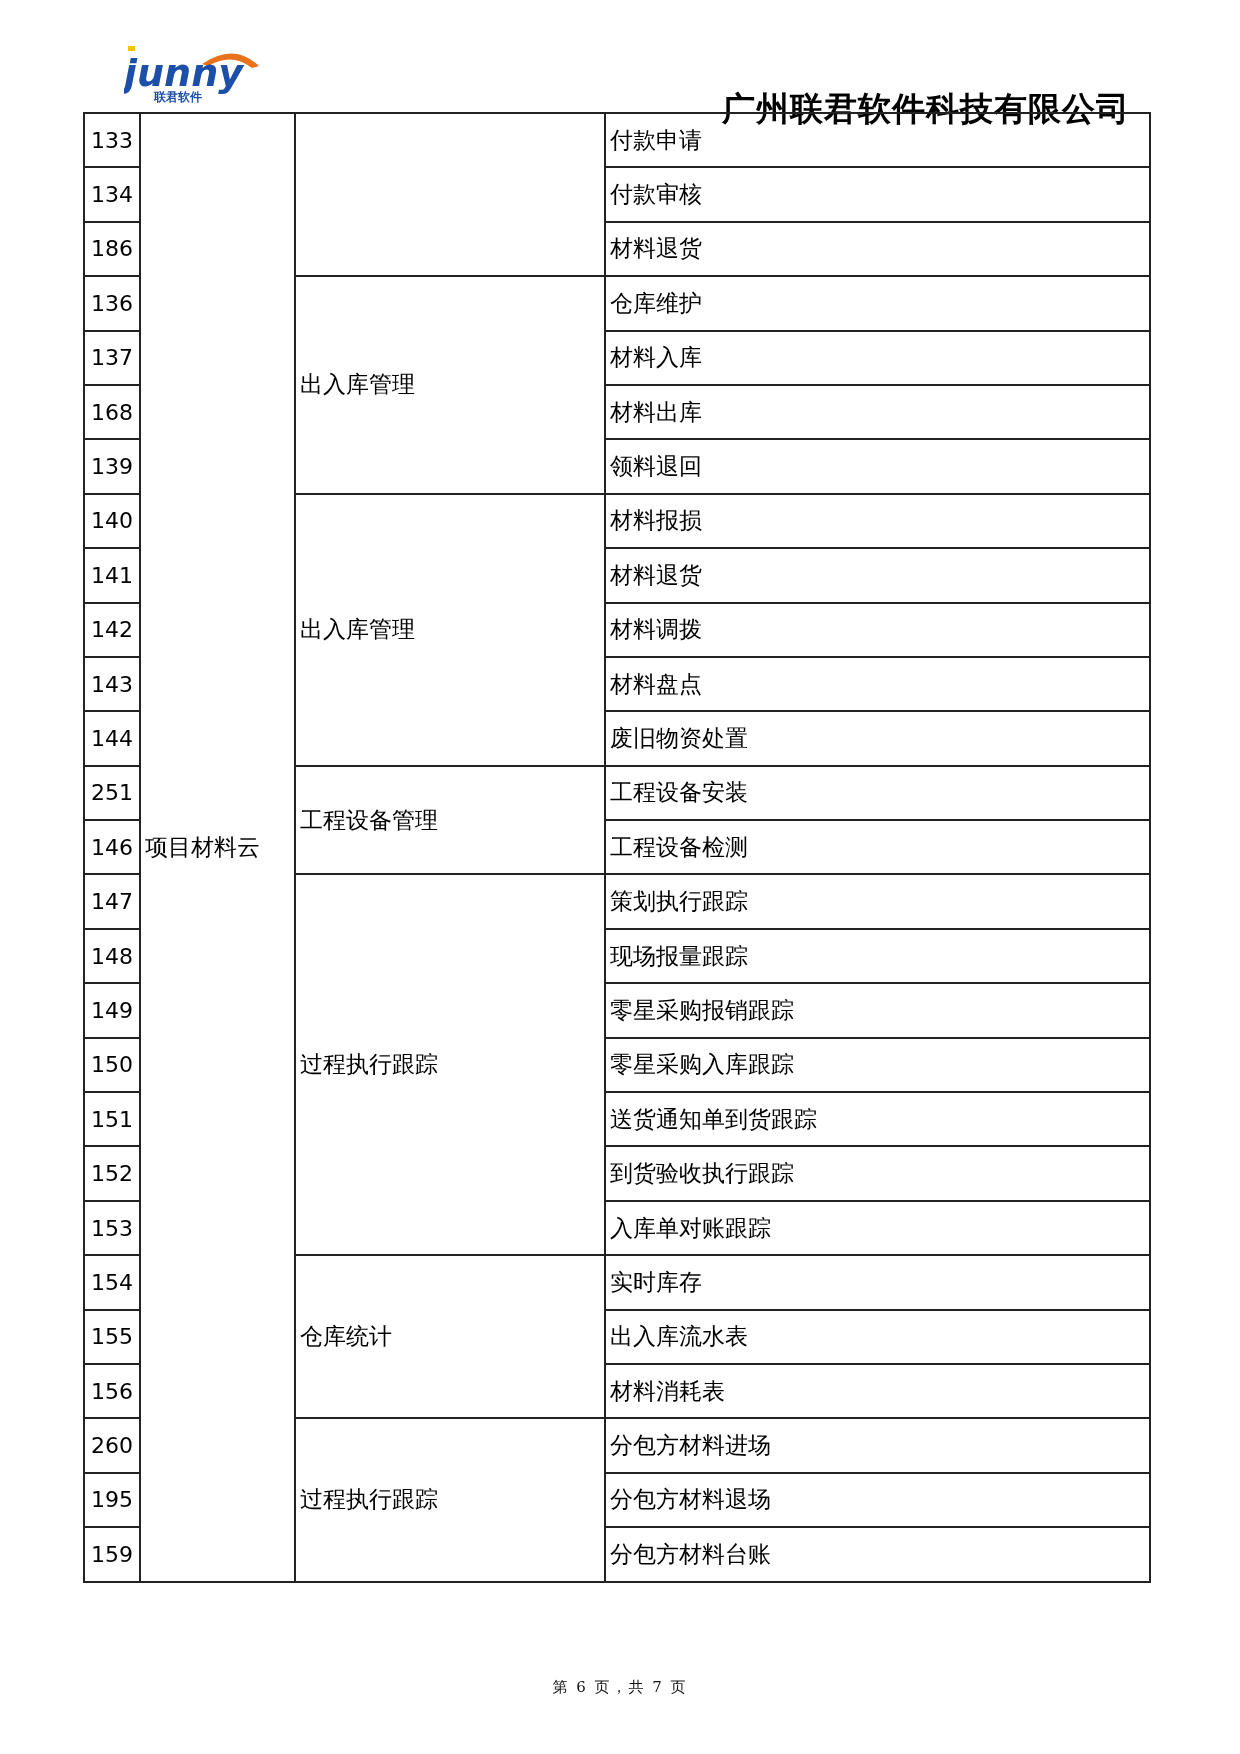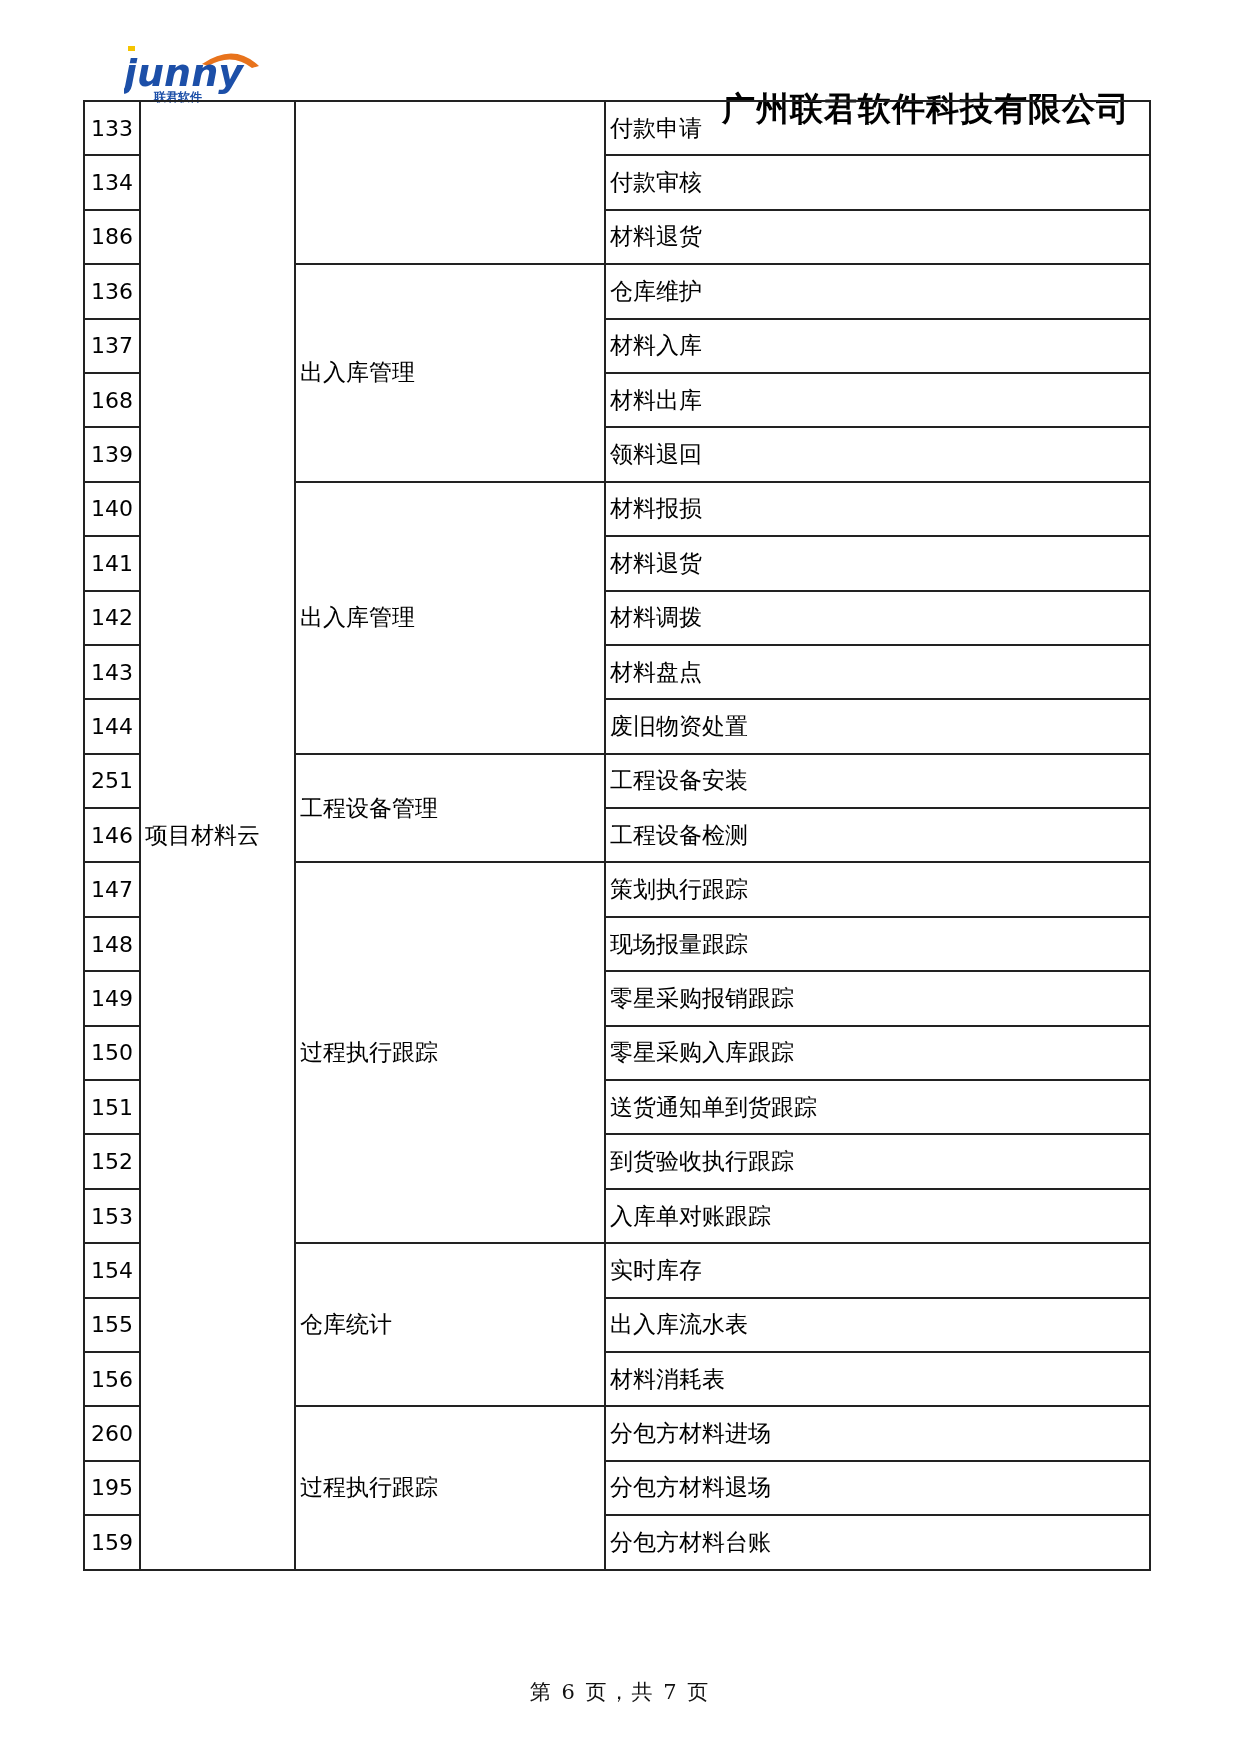--- a/index.html
+++ b/index.html
@@ -2,29 +2,29 @@
 <html><head>
 <meta charset="utf-8">
 <style>
   html, body { margin: 0; padding: 0; background: #ffffff; }
   body { width: 1240px; height: 1754px; position: relative; overflow: hidden;
          font-family: "DejaVu Sans", "Liberation Sans", sans-serif; color: #000; }
   .logo { position: absolute; left: 124px; top: 44px; width: 150px; height: 60px; }
   .company-title { position: absolute; right: 110px; top: 52px; font-size: 33px;
                    font-weight: bold; letter-spacing: 1px;
                    font-family: "DejaVu Sans", "Liberation Sans", sans-serif; margin-top: 35px; }
-  table.grid { position: absolute; left: 83px; top: 100px; width: 1068px;
+  table.grid { position: absolute; left: 83px; top: 112px; width: 1068px;
                border-collapse: collapse; table-layout: fixed;
                border: 2px solid #000; }
   table.grid td { border: 2px solid #222; height: 52.4px; padding: 0 0 0 4px;
                   font-size: 23px; vertical-align: middle; white-space: nowrap; }
   table.grid td.num { text-align: center; padding: 0; font-size: 22px; }
   col.c1 { width: 56px; } col.c2 { width: 155px; } col.c3 { width: 310px; } col.c4 { width: auto; }
   .footer { position: absolute; left: 0; width: 1240px; top: 1678px; text-align: center;
-            font-family: "DejaVu Serif", "Liberation Serif", serif; font-size: 21px; color: #111;
+            font-family: "DejaVu Serif", "Liberation Serif", serif; font-size: 15px; color: #111;
             letter-spacing: 2px; }
 </style>
 </head>
 <body>
 
 <div class="logo">
   <svg width="150" height="60" viewBox="0 0 150 60">
     <rect x="4" y="2" width="7" height="5" fill="#f5c400"></rect>
     <path d="M78 20 Q110 -2 135 22 L128 24 Q108 8 84 22 Z" fill="#e8731c"></path>
     <text x="0" y="42" font-family="DejaVu Sans, sans-serif" font-size="38" font-weight="bold" font-style="italic" fill="#1c4fa8">junny</text>

